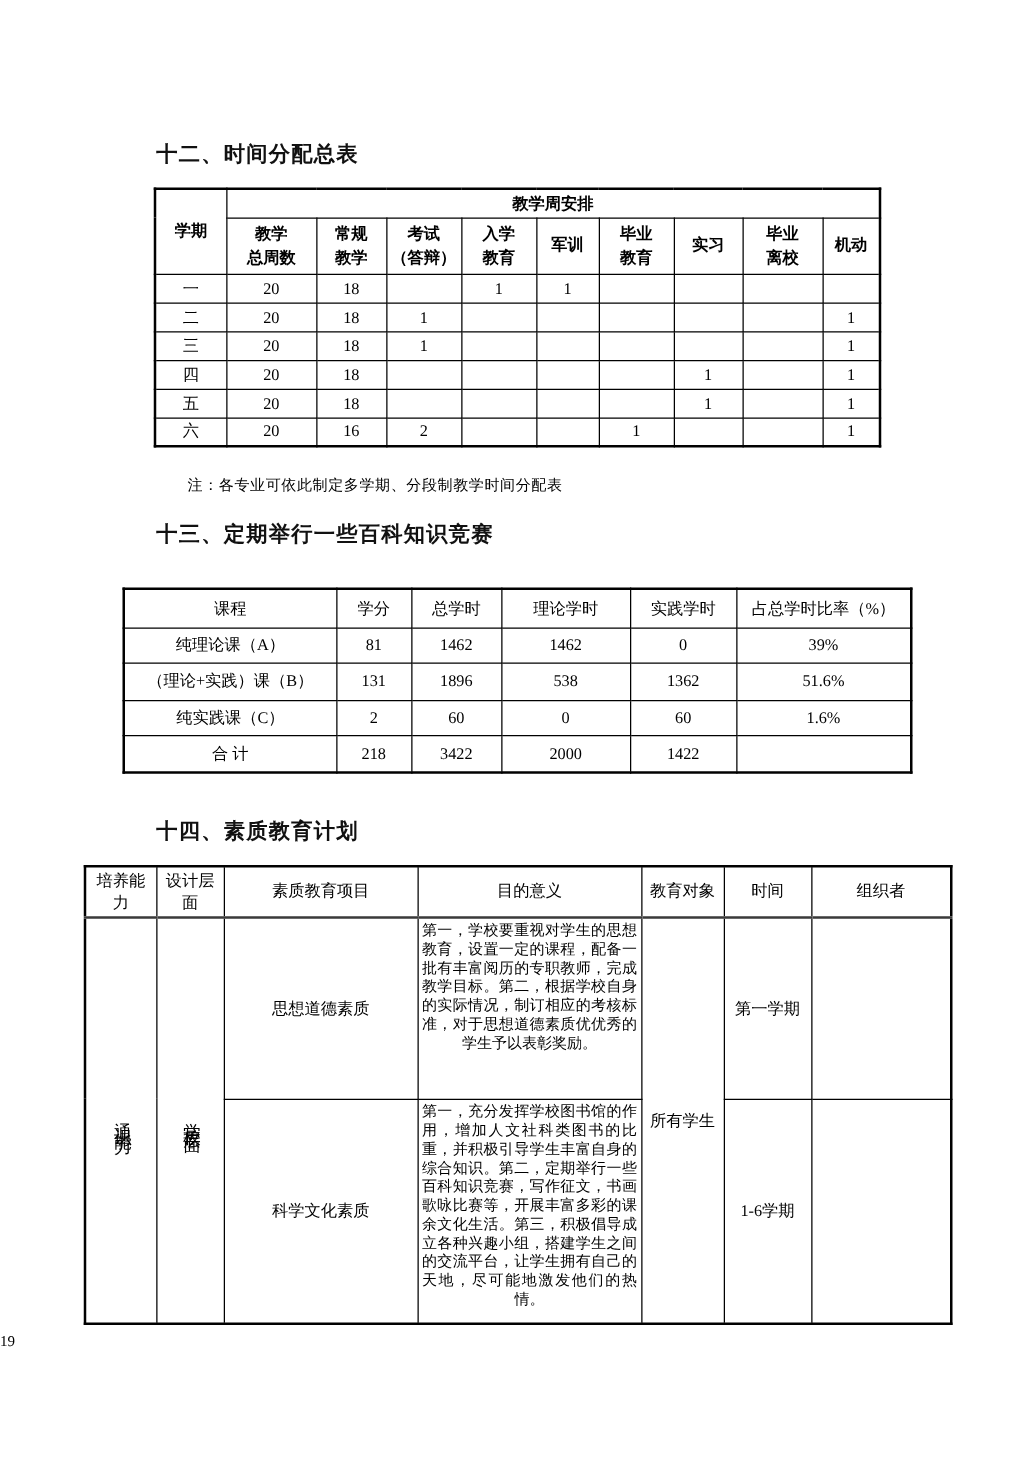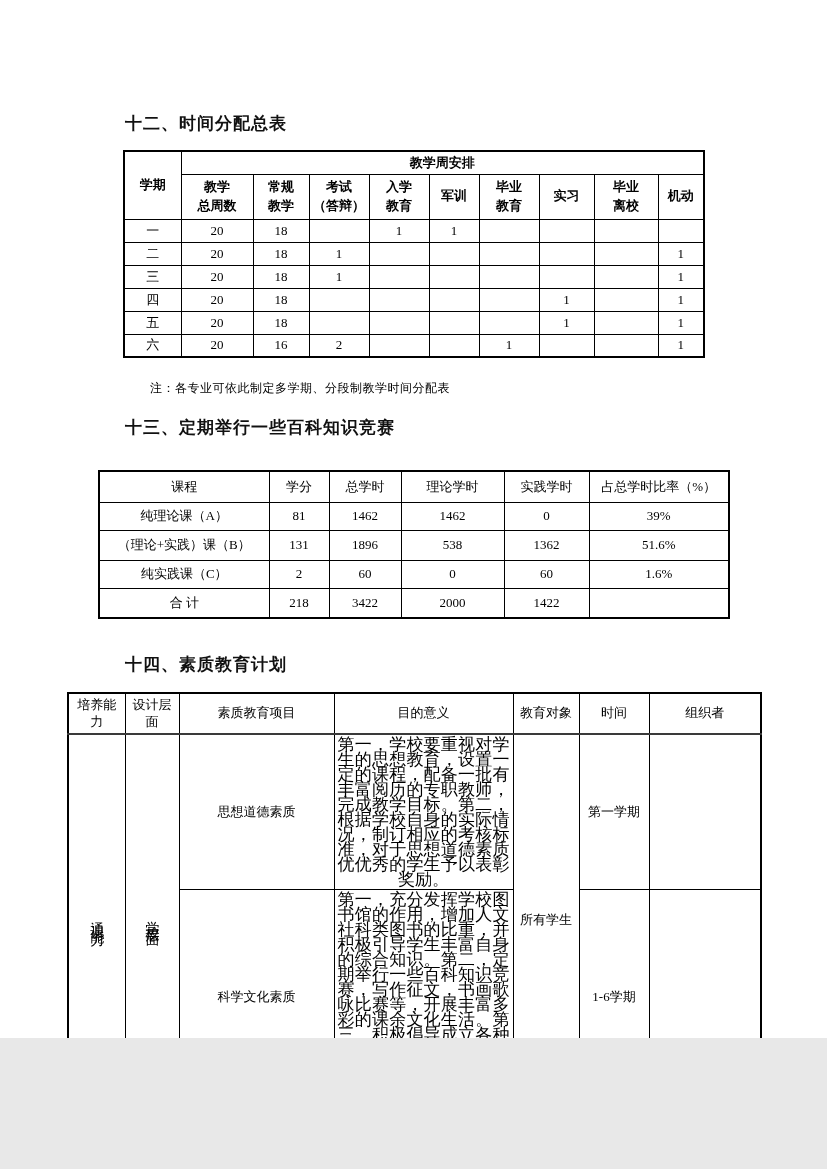--- a/index.html
+++ b/index.html
@@ -1,21 +1,21 @@
 <!DOCTYPE html>
 <html><head>
 <meta charset="utf-8">
 <style>
   * { margin: 0; padding: 0; box-sizing: border-box; }
   html, body { background: #e8e8e8; }
   body { font-family: "Liberation Serif", "DejaVu Serif", serif; color: #000; }
   .page {
     position: relative;
     width: 827px;
-    height: 1038px;
+    height: 1169px;
     background: #ffffff;
     margin: 0 auto;
     overflow: hidden;
   }
   .heading {
     position: absolute;
     font-family: "Liberation Sans", "DejaVu Sans", sans-serif;
     font-weight: bold;
     font-size: 17px;
     letter-spacing: 1px;
@@ -56,21 +56,21 @@
   .t2 .tallrow td { height: 30px; }
   
   .t3 { left: 67px; top: 692px; width: 693px; }
   .t3 th { font-weight: normal; height: 41px; line-height: 1.3; border-bottom: 2px solid #3a3a3a; }
   .t3 .r1 td { height: 145px; }
   .t3 .r2 td { height: 180px; }
   .purpose {
     text-align: justify;
     text-align-last: center;
     vertical-align: top;
-    font-size: 17px;
+    font-size: 12px;
     line-height: 15px;
     padding: 2px 3px;
   }
   .vtext {
     writing-mode: vertical-rl;
     text-orientation: upright;
     display: inline-block;
     letter-spacing: 4px;
     font-size: 14px;
   }

